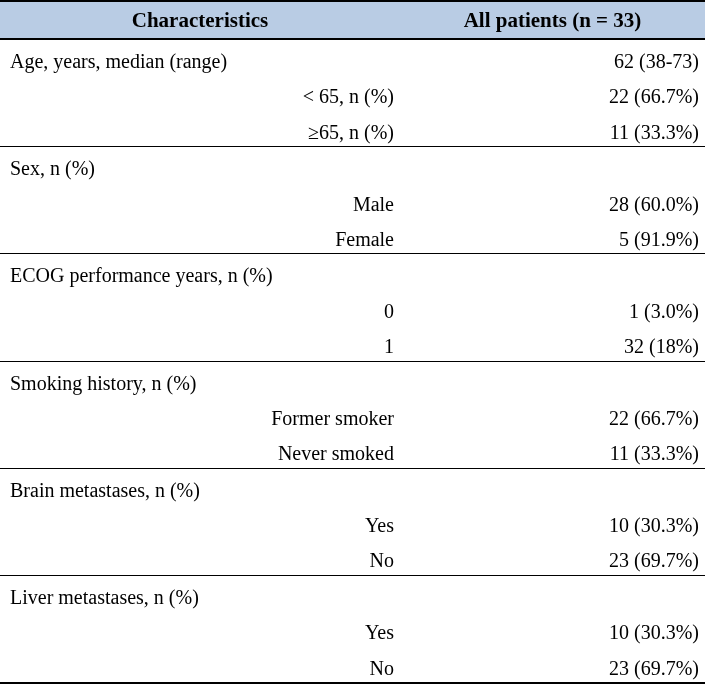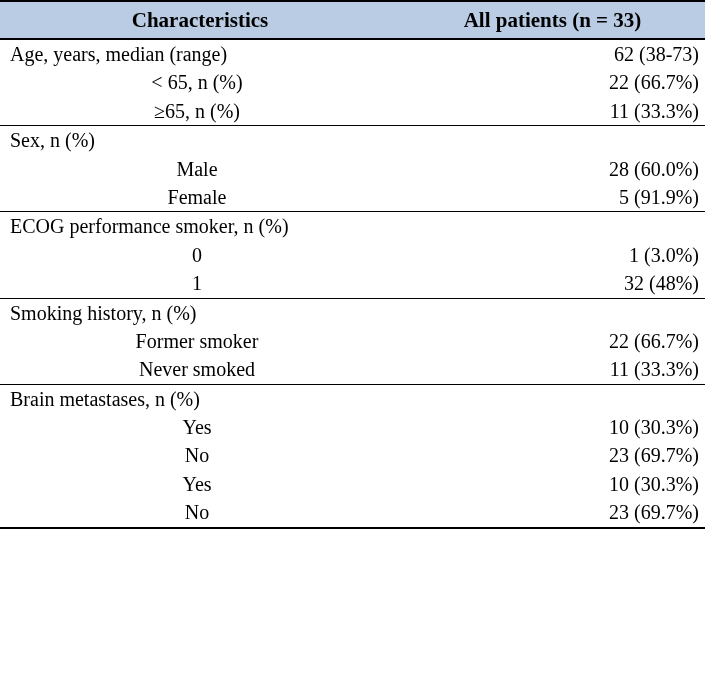--- a/index.html
+++ b/index.html
@@ -29,30 +29,30 @@
   thead th {
     background: #b9cce4;
     font-weight: bold;
     font-size: 21px;
     text-align: center;
     padding: 6px 4px 5px 4px;
     border-top: 2px solid #000000;
     border-bottom: 2px solid #000000;
   }
   tbody td {
-    padding: 3px 6px 3px 6px;
+    padding: 10px 6px 3px 6px;
     vertical-align: middle;
     line-height: 1.12;
   }
   td.char {
     text-align: left;
     padding-left: 10px;
   }
   td.char.indent {
-    text-align: center;
+    text-align: right;
     padding-left: 0;
     margin-top: 12px;
   }
   td.val {
     text-align: right;
   }
   tr.group-start td {
     border-top: 1.5px solid #000000;
   }
   tr.last-row td {
@@ -93,30 +93,30 @@
         </tr>
         <tr>
           <td class="char indent">Male</td>
           <td class="val">28 (60.0%)</td>
         </tr>
         <tr>
           <td class="char indent">Female</td>
           <td class="val">5 (91.9%)</td>
         </tr>
         <tr class="group-start">
-          <td class="char">ECOG performance smoker, n (%)</td>
+          <td class="char">ECOG performance years, n (%)</td>
           <td class="val"></td>
         </tr>
         <tr>
           <td class="char indent">0</td>
           <td class="val">1 (3.0%)</td>
         </tr>
         <tr>
           <td class="char indent">1</td>
-          <td class="val">32 (48%)</td>
+          <td class="val">32 (18%)</td>
         </tr>
         <tr class="group-start">
           <td class="char">Smoking history, n (%)</td>
           <td class="val"></td>
         </tr>
         <tr>
           <td class="char indent">Former smoker</td>
           <td class="val">22 (66.7%)</td>
         </tr>
         <tr>
@@ -128,20 +128,24 @@
           <td class="val"></td>
         </tr>
         <tr>
           <td class="char indent">Yes</td>
           <td class="val">10 (30.3%)</td>
         </tr>
         <tr>
           <td class="char indent">No</td>
           <td class="val">23 (69.7%)</td>
         </tr>
+        <tr class="group-start">
+          <td class="char">Liver metastases, n (%)</td>
+          <td class="val"></td>
+        </tr>
         <tr>
           <td class="char indent">Yes</td>
           <td class="val">10 (30.3%)</td>
         </tr>
         <tr class="last-row">
           <td class="char indent">No</td>
           <td class="val">23 (69.7%)</td>
         </tr>
       </tbody>
   </table>

